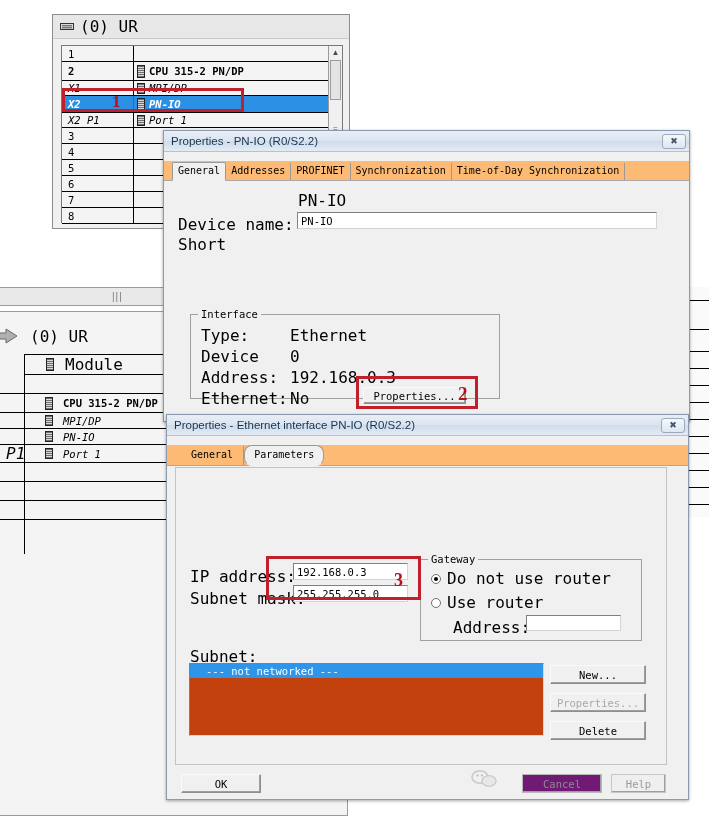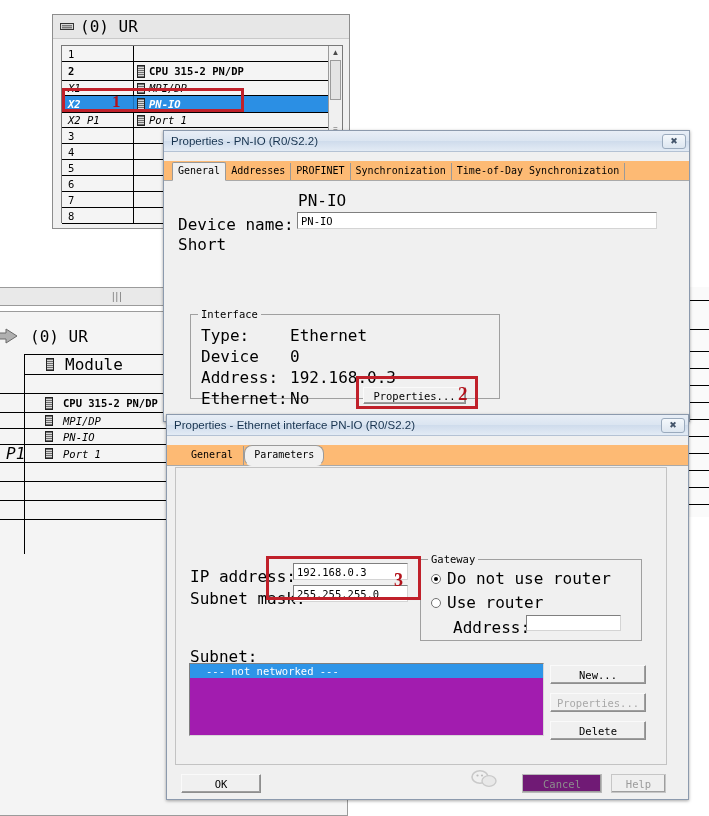--- a/index.html
+++ b/index.html
@@ -95,21 +95,21 @@
   .radio {
     width: 10px; height: 10px; border-radius: 50%;
     border: 1px solid #707070;
     background: #fff;
     display: inline-flex; align-items: center; justify-content: center;
   }
   .radio > i {
     width: 4px; height: 4px; border-radius: 50%; background:#000; display:block;
   }
   .listbox {
-    background: #a21caf;
+    background: #c2410c;
     border: 1px solid #7f7f7f;
     border-right-color: #d7d7d7; border-bottom-color: #d7d7d7;
     position: absolute; overflow: hidden;
   }
   .listrow-sel {
     background: #2e95e8; color: #fff;
     font-family: "DejaVu Sans Mono", monospace;
     font-size: 10.5px;
     padding: 1px 0 1px 16px;
   }

